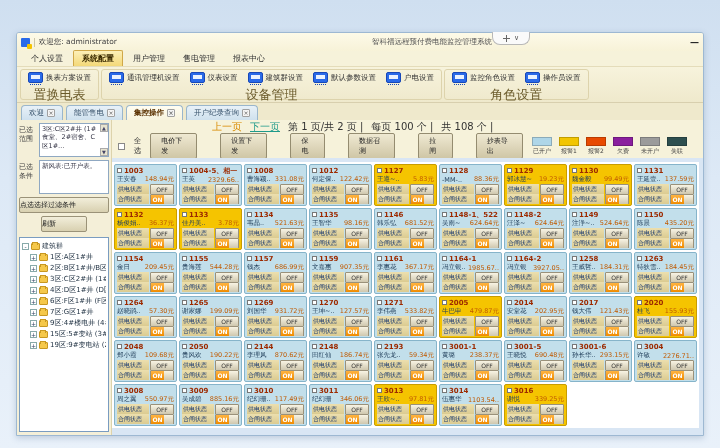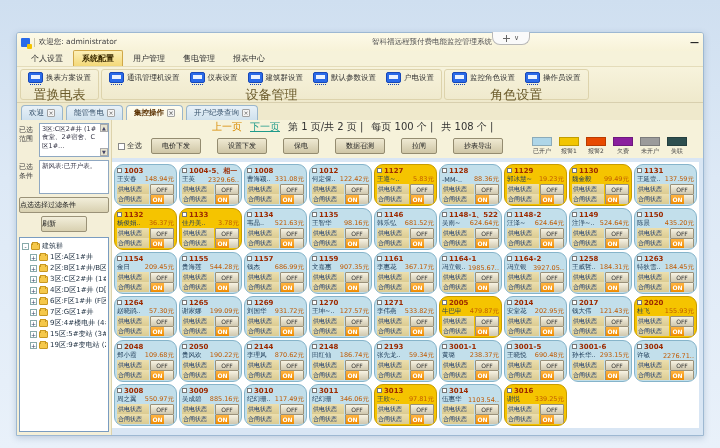--- a/index.html
+++ b/index.html
@@ -75,21 +75,21 @@
   .checkbox { width:7px; height:7px; background:#fff; border:1px solid #888; }
   .tool-btn { background:linear-gradient(180deg,#efe9d2,#cfc6a6); border:1px solid #948c70; border-radius:2px; font-size:7px; color:#222; padding:2px 10px; cursor:default; }
   .legend { margin-left:auto; display:flex; gap:7px; padding-right:10px; }
   .legend-item { display:flex; flex-direction:column; align-items:center; gap:1px; }
   .swatch { width:20px; height:9px; border:1px solid rgba(0,0,0,.2); }
   .legend-label { font-size:6px; color:#444; white-space:nowrap; }
 
   
   .grid-wrap { flex:1; background:#d9e6f4; overflow:hidden; }
   .grid { display:inline-grid; grid-template-columns:repeat(9,63px); gap:2px; background:#fff; padding:2px; }
-  .card { width:63px; height:42px; background:#c2dfeb; border:1px solid #86b4ca; border-radius:9px; padding:1px 2px; display:flex; flex-direction:column; overflow:hidden; }
+  .card { width:63px; height:42px; background:#c2dfeb; border:1px solid #86b4ca; border-radius:2px; padding:1px 2px; display:flex; flex-direction:column; overflow:hidden; }
   .card.alarm { background:#f5c400; border-color:#c89c00; }
   .card-head { display:flex; align-items:center; gap:2px; height:9px; }
   .card-cb { width:5px; height:5px; background:#fff; border:1px solid #777; flex:0 0 auto; }
   .cid { font-size:7px; font-weight:bold; color:#9c2a00; white-space:nowrap; overflow:hidden; }
   .card-line { display:flex; align-items:center; justify-content:space-between; height:9px; overflow:hidden; }
   .cname { font-size:6.5px; color:#23405c; white-space:nowrap; overflow:hidden; max-width:30px; }
   .camt { font-size:6.5px; color:#c05a00; white-space:nowrap; }
   .stat { gap:1px; height:10px; }
   .slabel { flex:1; font-size:6px; color:#16366e; background:linear-gradient(180deg,#ecdfae,#d9c98e); padding:1px 1px; white-space:nowrap; overflow:hidden; }
   .btn-off { width:24px; font-size:6px; text-align:center; color:#333; background:linear-gradient(180deg,#f8f4e4,#cfc7ae); border:1px solid #9a917a; border-radius:1px; padding:1px 0; }
@@ -268,21 +268,21 @@
         <span>第 1 页/共 2 页 |</span>
         <span>每页 100 个 |</span>
         <span>共 108 个 |</span>
       </div>
 
       <div class="toolbar">
         <span class="cb-wrap">
           <span class="checkbox"></span>
           <span>全选</span>
         </span>
-        <span id="toolbtns" style="display:flex;gap:16px;justify-content:flex-end;">
+        <span id="toolbtns" style="display:flex;gap:23px;justify-content:flex-end;">
             <span class="tool-btn">电价下发</span>
             <span class="tool-btn">设置下发</span>
             <span class="tool-btn">保电</span>
             <span class="tool-btn">数据召测</span>
             <span class="tool-btn">拉闸</span>
             <span class="tool-btn">抄表导出</span>
           </span>
         <span class="legend" id="legend">
             <span class="legend-item">
     <span class="swatch" style="background: rgb(174, 214, 232);"></span>

